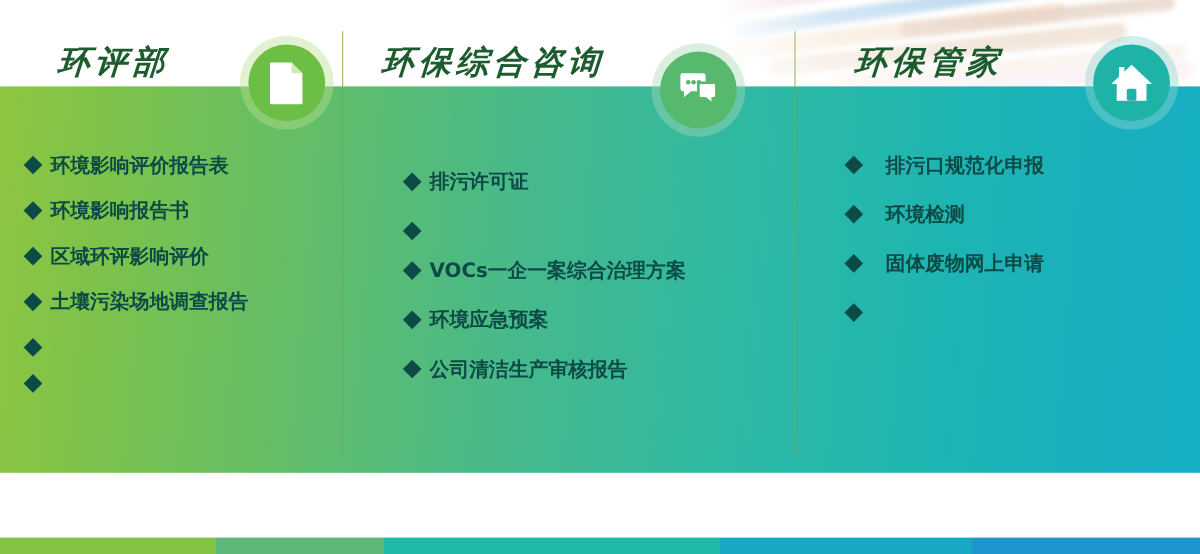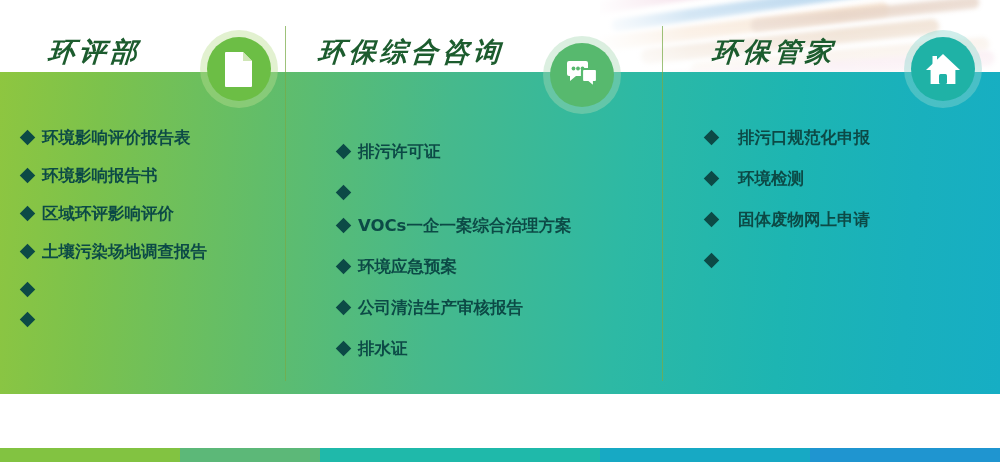--- a/index.html
+++ b/index.html
@@ -282,24 +282,20 @@
         <span class="itxt">VOCs一企一案综合治理方案</span>
       </li>
       <li>
         <span class="bullet"></span>
         <span class="itxt">环境应急预案</span>
       </li>
       <li>
         <span class="bullet"></span>
         <span class="itxt">公司清洁生产审核报告</span>
       </li>
-      <li>
-        <span class="bullet"></span>
-        <span class="itxt">排水证</span>
-      </li>
     </ul>
   </div>
 
   <div id="col3">
     <ul class="col-list" style="left:706px;top:125px;width:282px;">
       <li>
         <span class="bullet"></span>
         <span class="itxt">排污口规范化申报</span>
       </li>
       <li>

